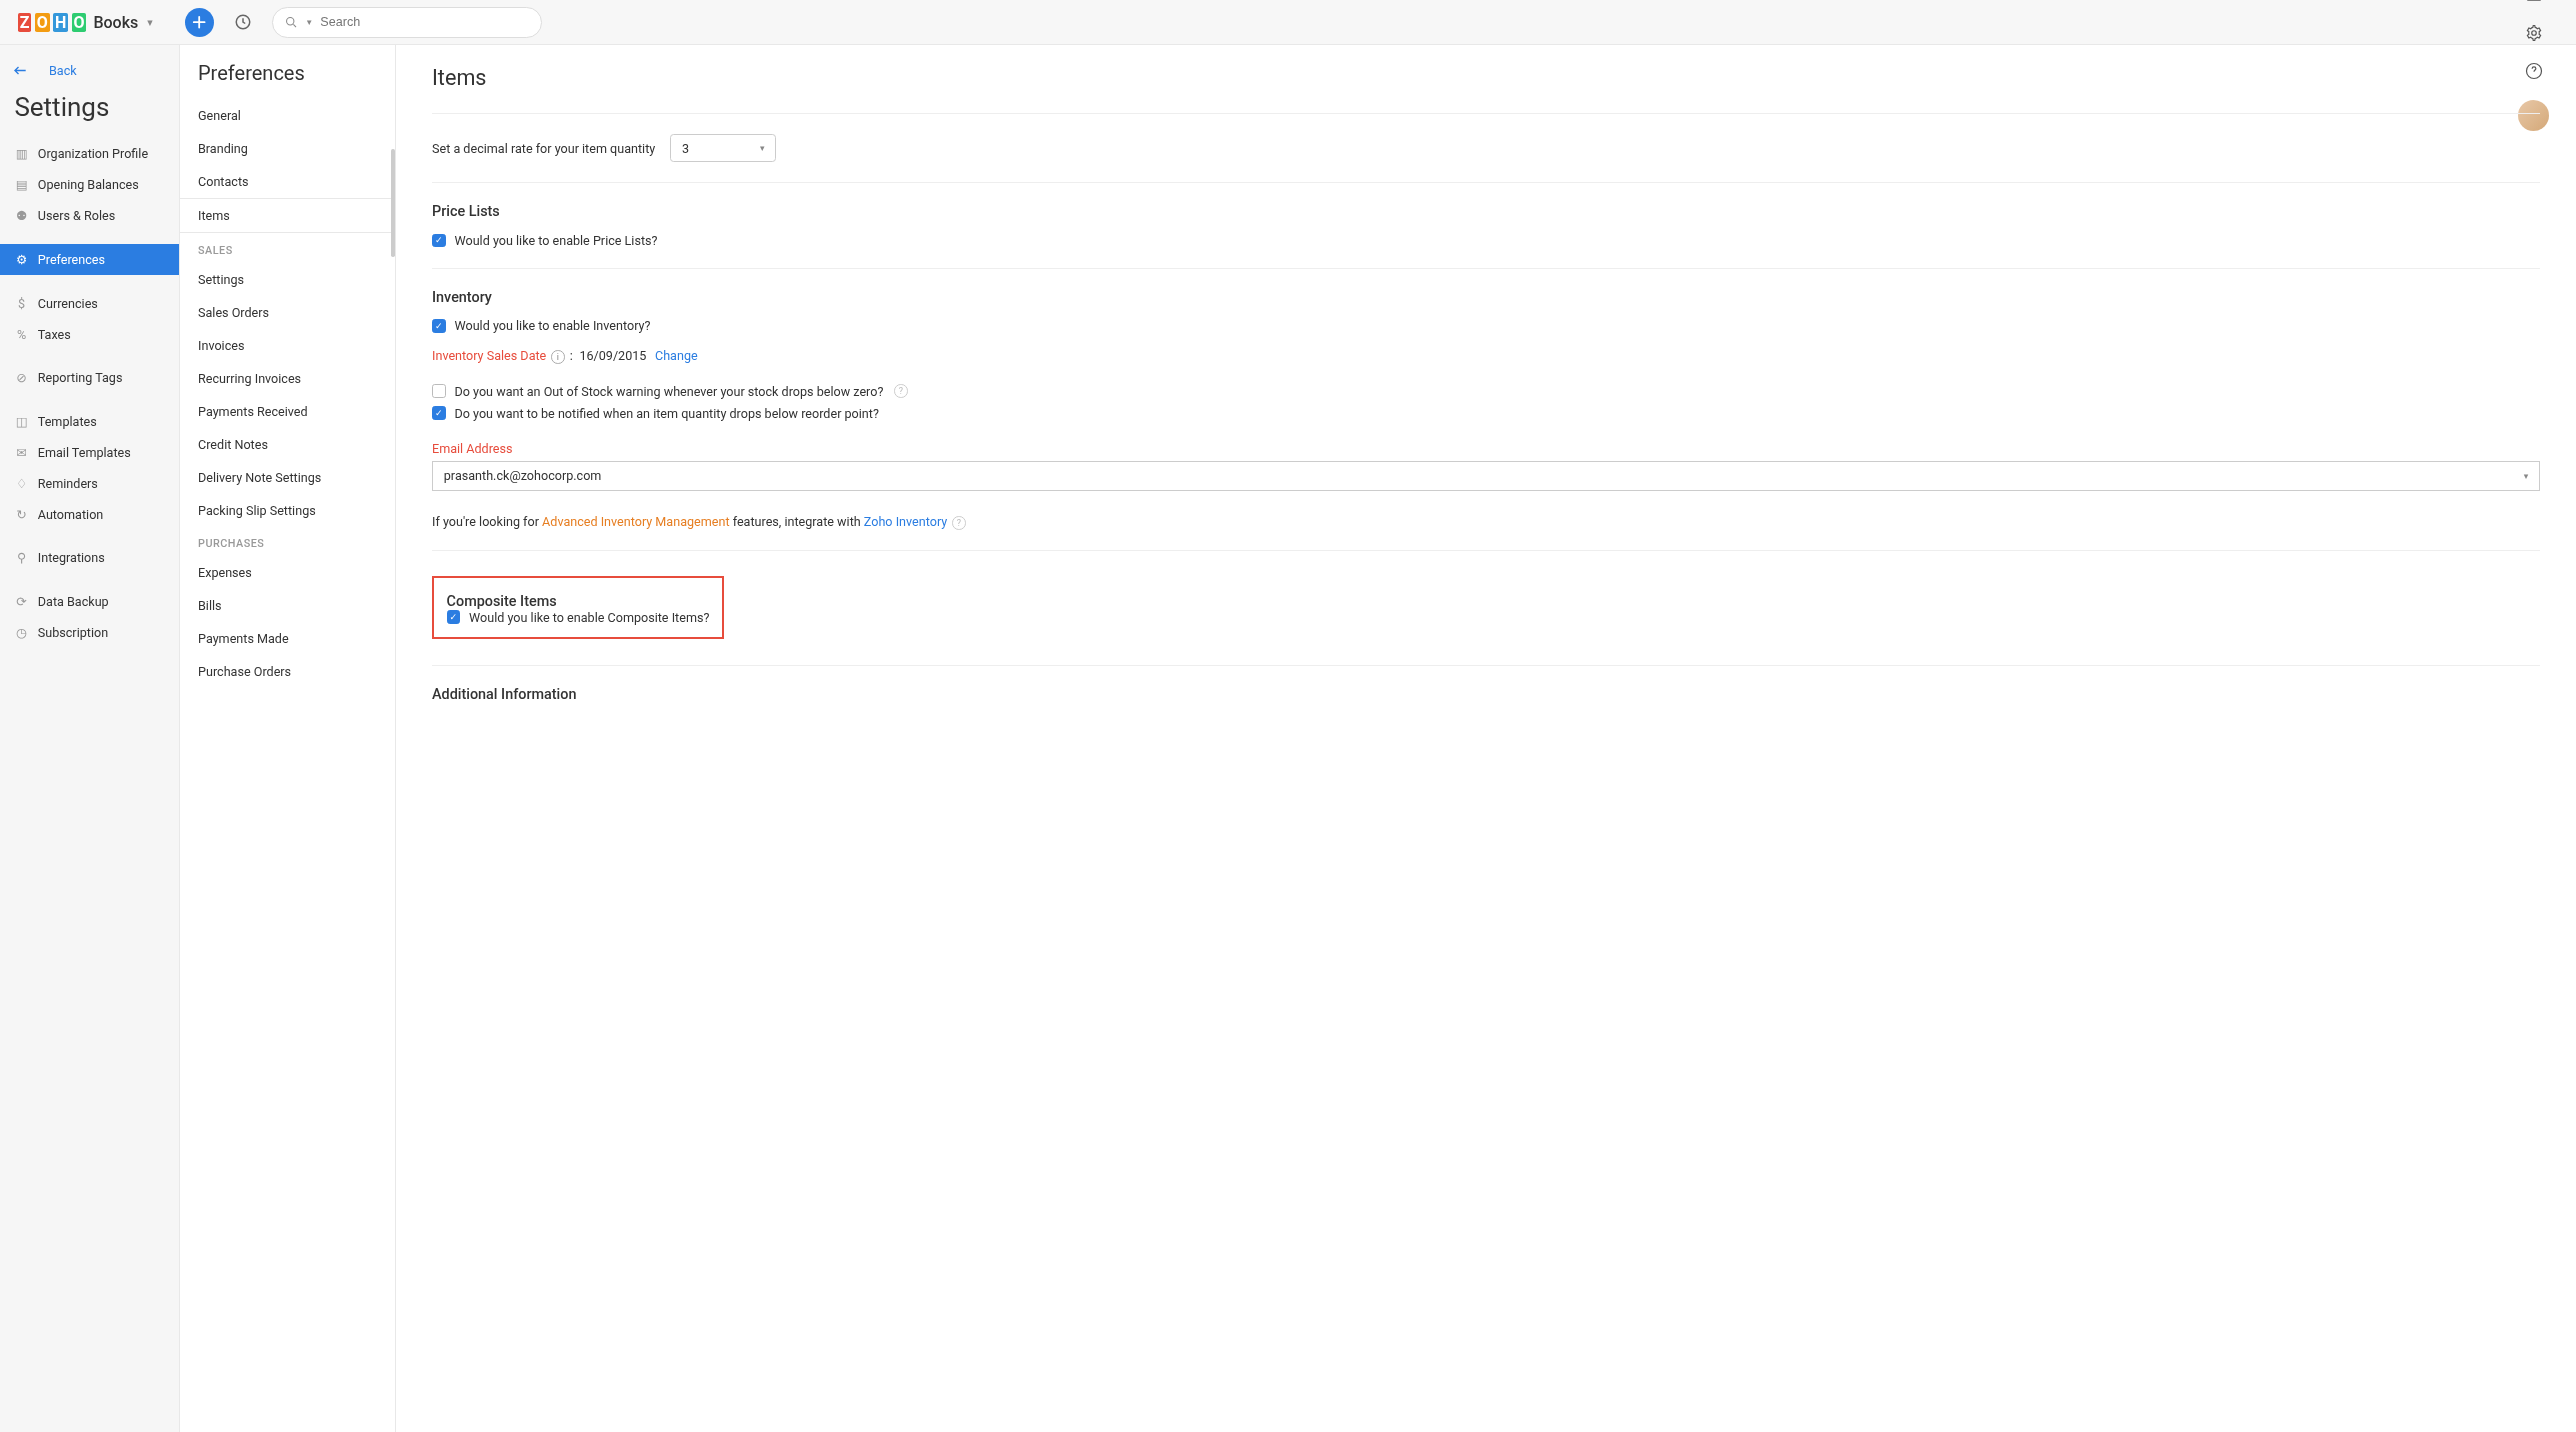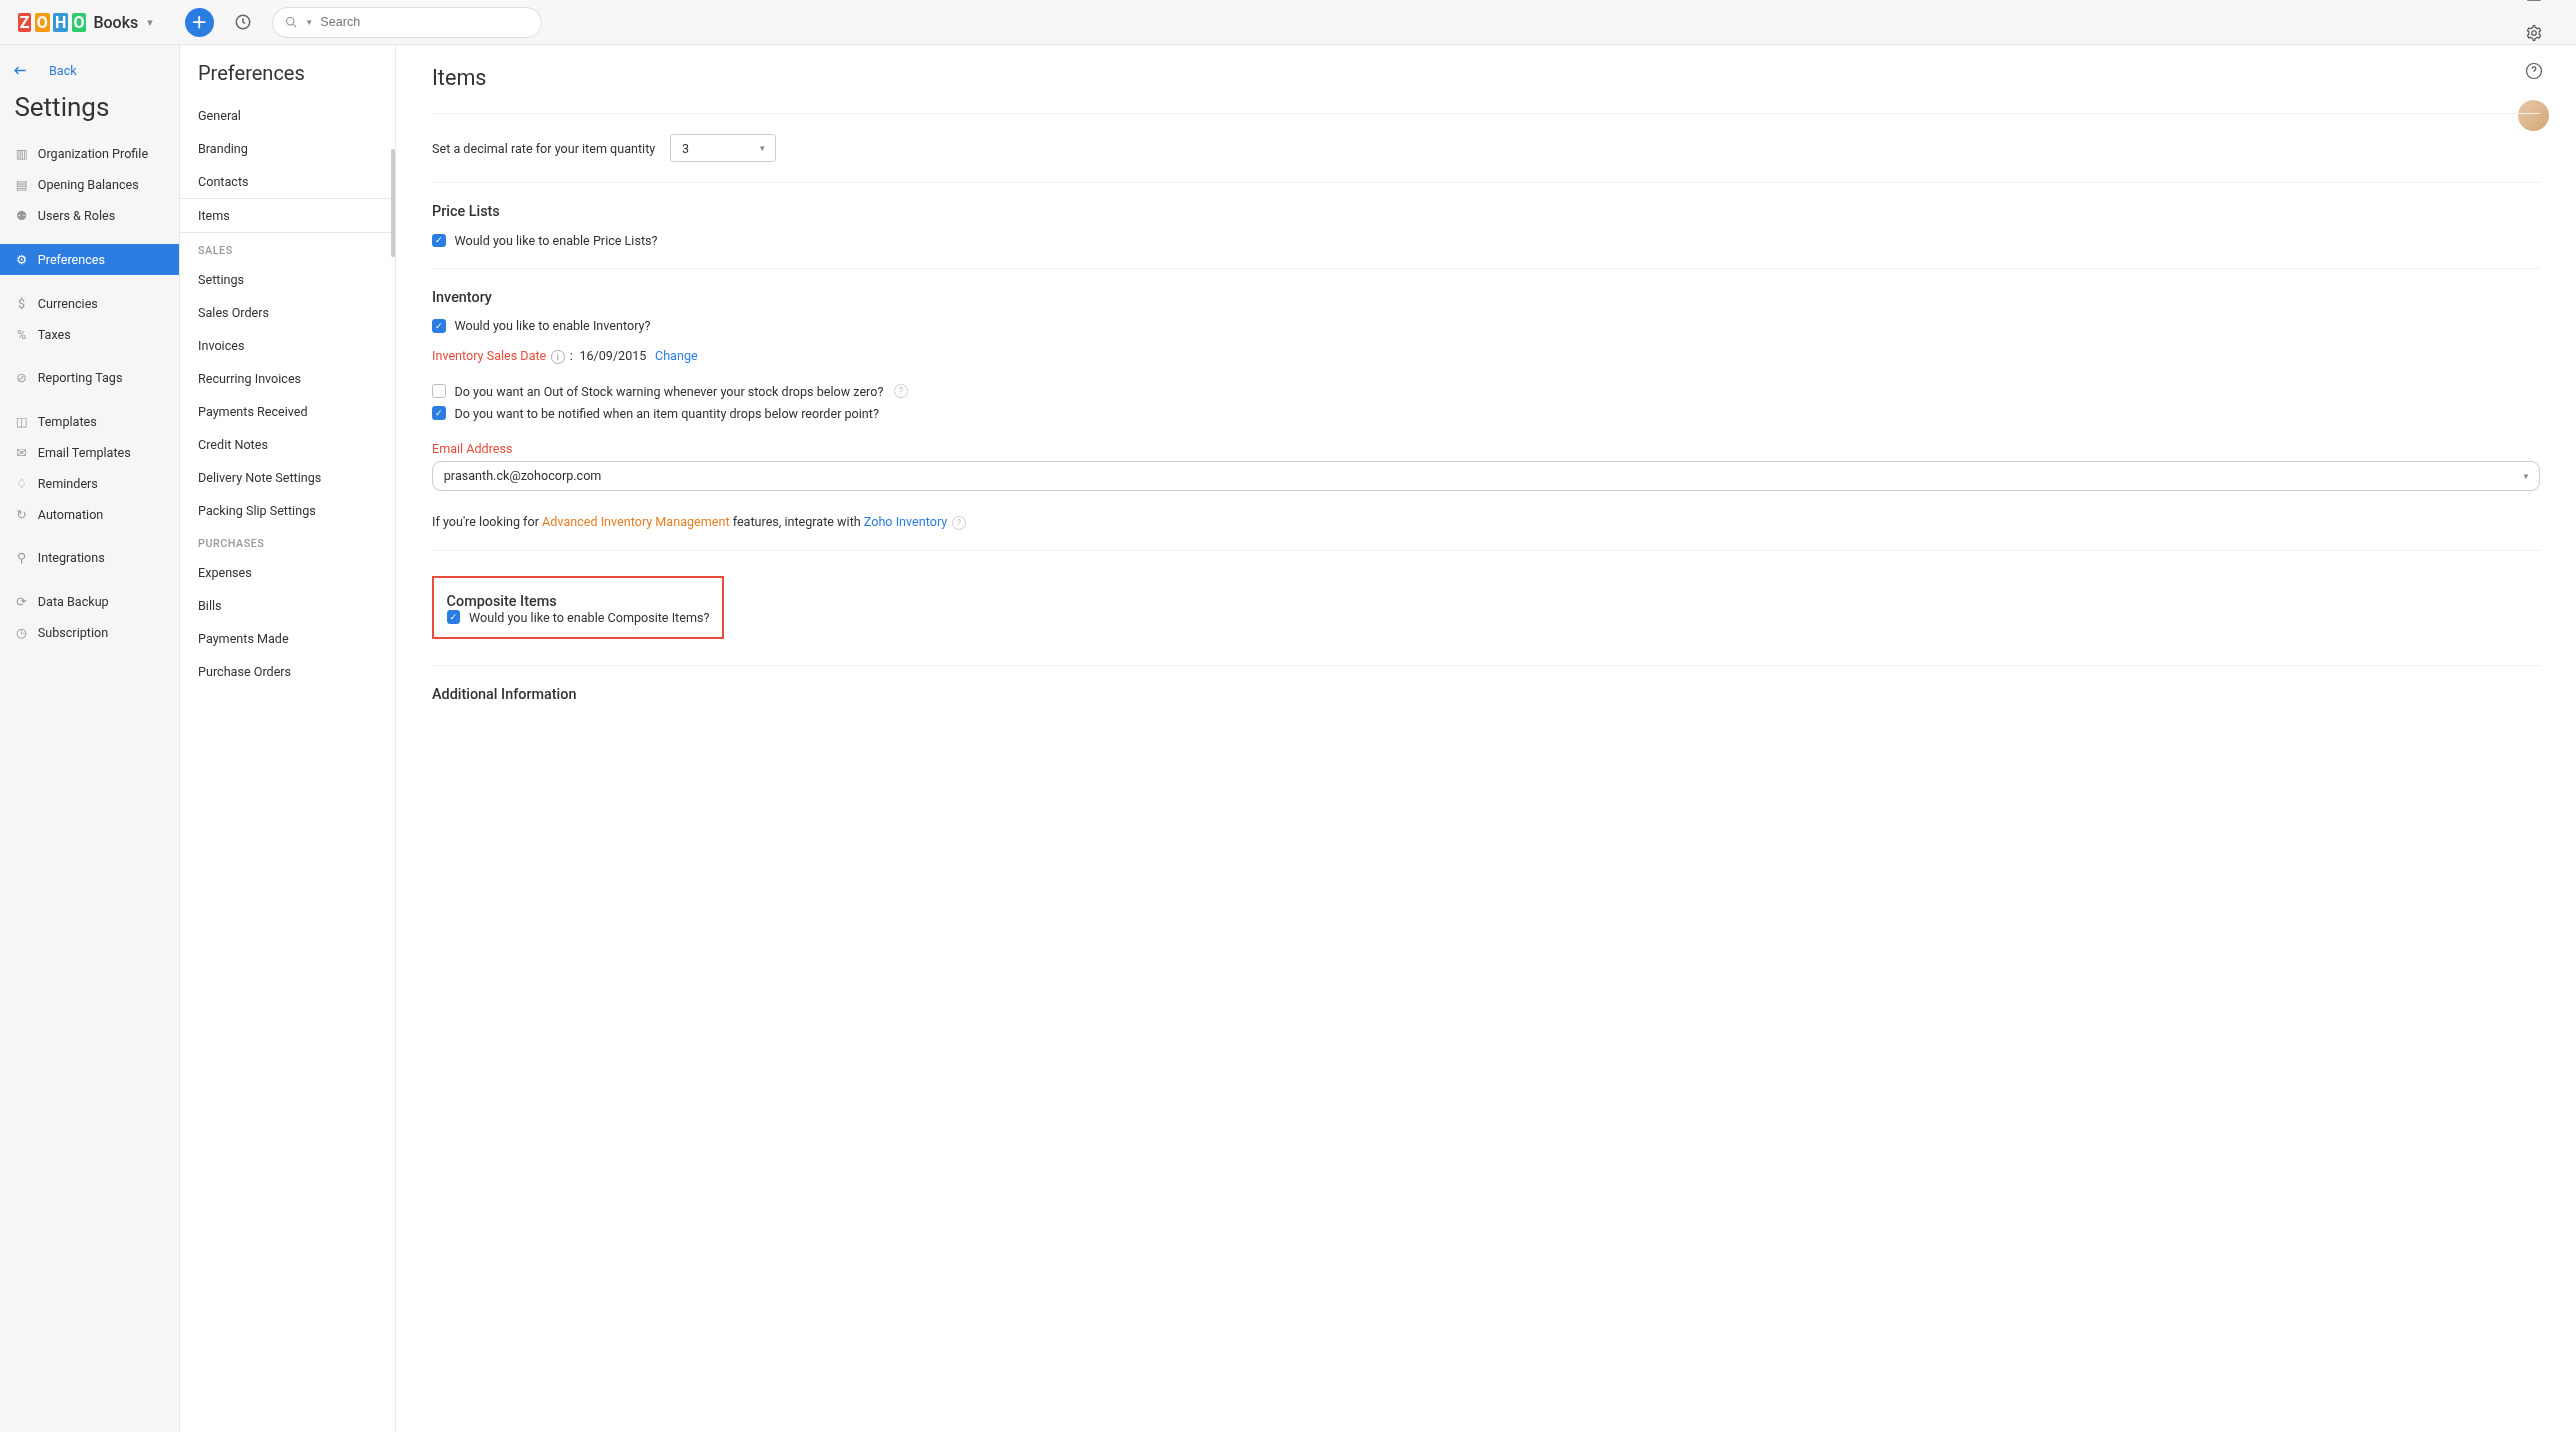--- a/index.html
+++ b/index.html
@@ -58,21 +58,21 @@
 .chk-row { display: flex; align-items: center; gap: 9px; margin-bottom: 7.2px; font-size:12.6px;}
 .chk { width: 13.5px; height: 13.5px; border-radius: 2.7px; display:flex; align-items:center; justify-content:center; font-size:9px; color:#fff; cursor:pointer; flex-shrink:0;}
 .chk.checked { background: #2b7de1; border:0.9px solid #2b7de1;}
 .chk.unchecked { background: #fff; border: 1.4px solid #bbb; }
 
 .label-red { color: #e74c3c; font-size: 12.6px; }
 .info-ic { display:inline-flex; width:13.5px; height:13.5px; border:0.9px solid #aaa; border-radius:50%; align-items:center; justify-content:center; font-size:9px; color:#888; margin:0 1.8px;}
 .link-blue { color: #2b7de1; cursor: pointer; }
 .link-orange { color: #e67e22; cursor: pointer; }
 
-.email-select { border: 0.9px solid #ccc; border-radius: 9px; padding: 6.3px 10.8px; min-width: 252px; display: flex; justify-content: space-between; align-items: center; cursor: pointer; margin-top:5.4px;}
+.email-select { border: 0.9px solid #ccc; border-radius: 0; padding: 6.3px 10.8px; min-width: 252px; display: flex; justify-content: space-between; align-items: center; cursor: pointer; margin-top:5.4px;}
 
 .callout-box { border: 2.3px solid #e74c3c; padding: 14.4px 12.6px 12.6px; margin-top:5.4px; margin-bottom:5.4px; display:inline-block; min-width:270px;}
 
 svg { display:block; }
 </style>
 </head>
 <body>
 
 <div class="topbar">
   <div class="logo-brand">

